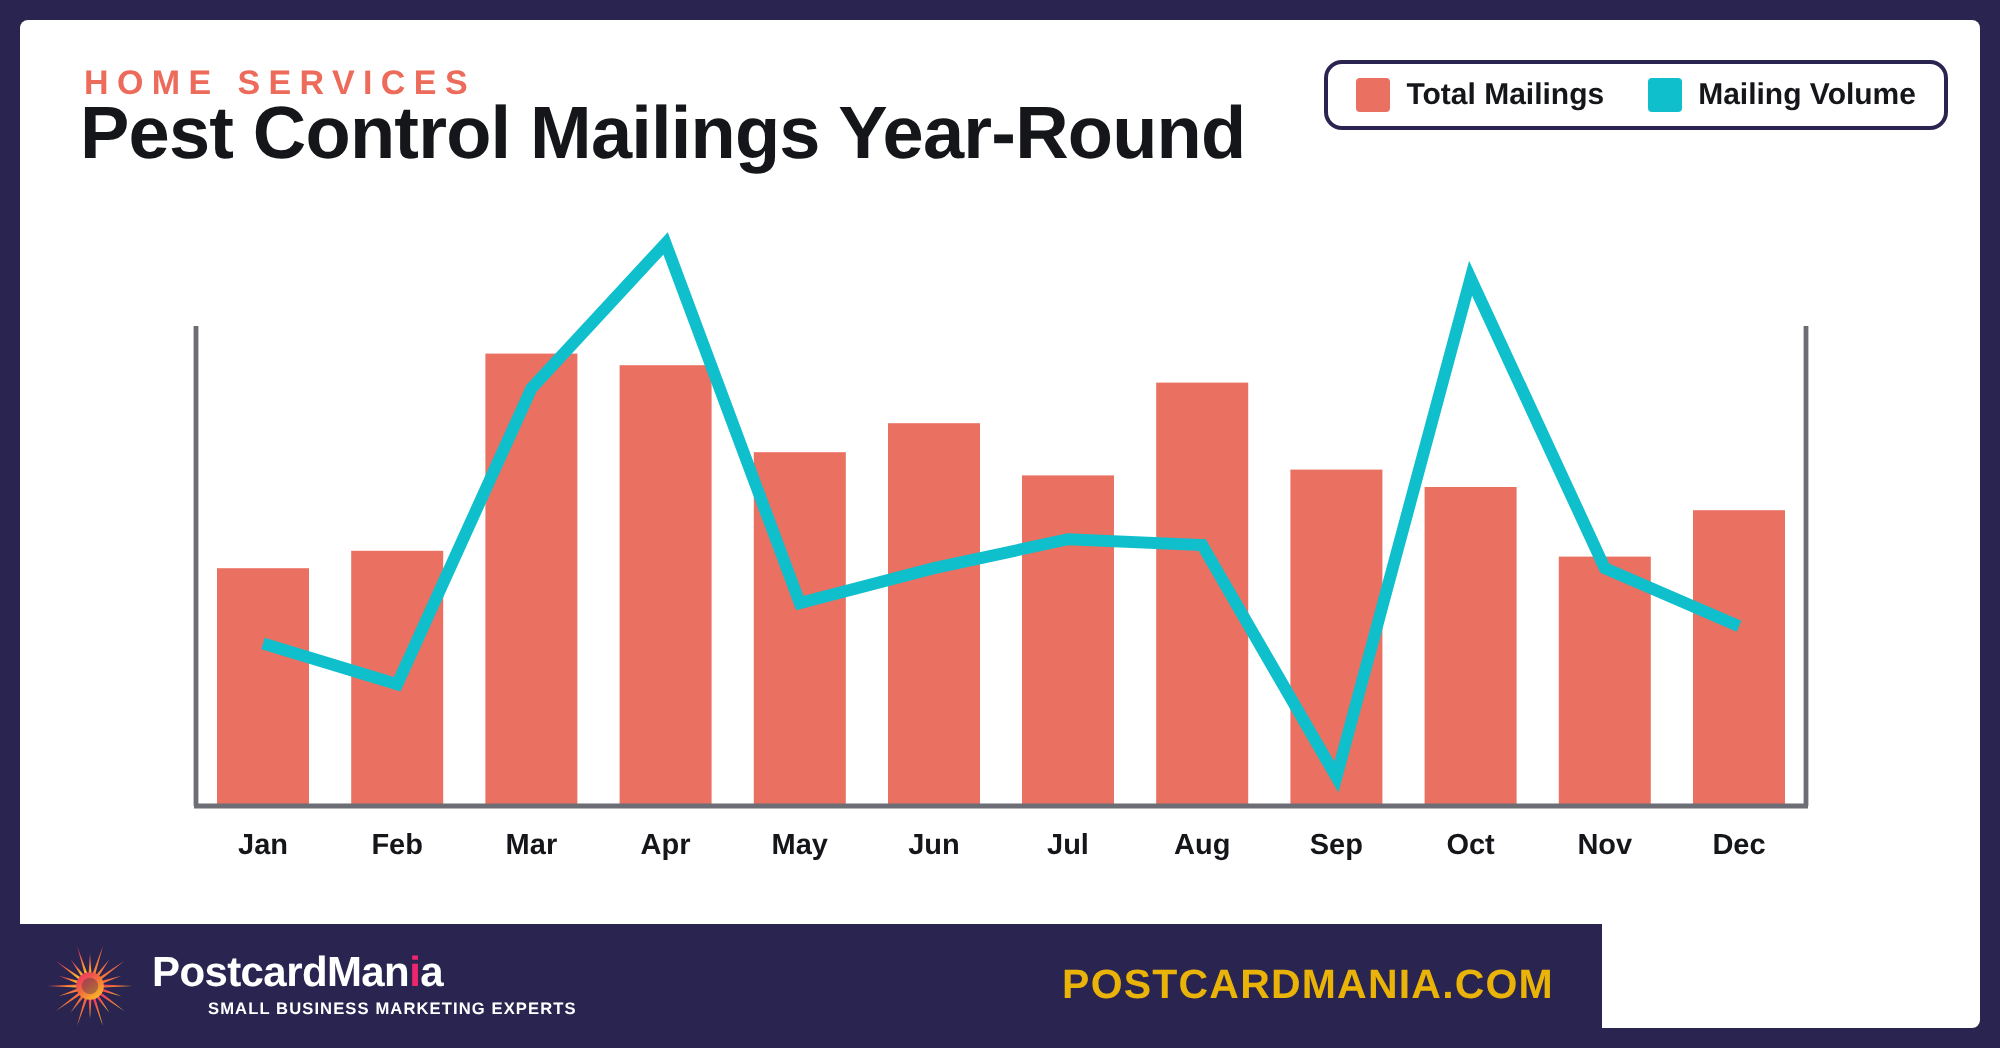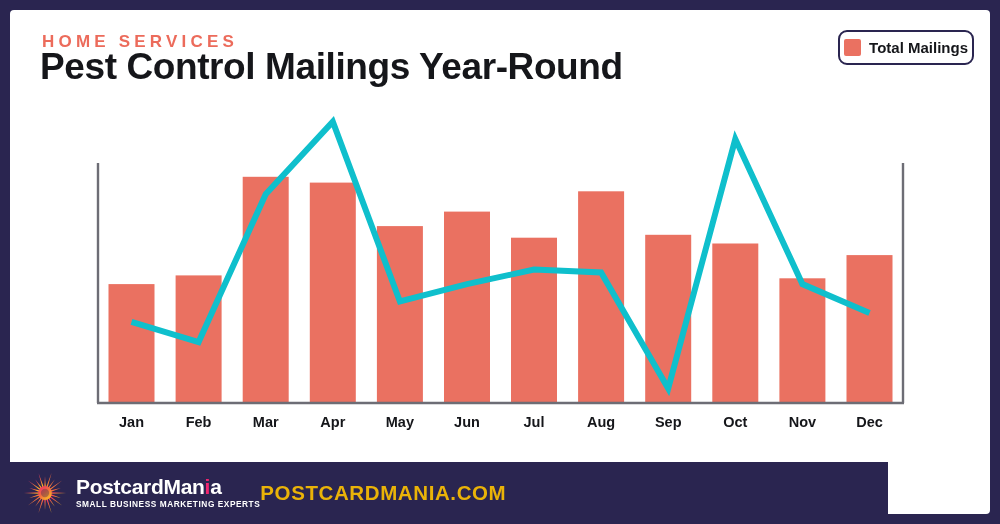--- a/index.html
+++ b/index.html
@@ -44,21 +44,21 @@
   
   .legend {
     position: absolute;
     right: 16px; top: 20px;
     display: flex;
     align-items: center;
     gap: 22px;
     background: #ffffff;
     border: 2px solid #2a2550;
     border-radius: 9px;
-    padding: 7px 4px;
+    padding: 7px 14px;
   }
   .legend-item { display: flex; align-items: center; gap: 8px; }
   .legend-swatch { width: 17px; height: 17px; border-radius: 2px; display: inline-block; }
   .legend-label {
     font-size: 15px;
     font-weight: bold;
     color: #15161a;
     white-space: nowrap;
   }
   
@@ -71,43 +71,45 @@
   .xtick {
     font-family: "Liberation Sans", sans-serif;
     font-size: 14.5px;
     font-weight: bold;
     fill: #15161a;
   }
   
   .footer {
     position: absolute;
     left: 0; bottom: 0;
-    width: 888px; height: 62px;
+    width: 801px; height: 62px;
     background: #2a2550;
     display: flex;
     align-items: center;
+    justify-content: space-between;
     padding: 0 24px 0 22px;
   }
   .brand { display: flex; align-items: center; gap: 8px; }
   .brand-text { display: flex; flex-direction: column; justify-content: center; }
   .brand-name {
     font-size: 21px;
     font-weight: bold;
     color: #ffffff;
     letter-spacing: -0.3px;
     line-height: 1.05;
   }
   .brand-name .dot-i { color: #f0256f; }
   .brand-tag {
     font-size: 8.3px;
     font-weight: bold;
     letter-spacing: 0.55px;
     color: #ffffff;
     line-height: 1.3;
     margin-top: 1px;
+    margin-left: 28px;
   }
   .footer-url {
     font-size: 20.5px;
     font-weight: bold;
     letter-spacing: 0.6px;
     color: #eab308;
   }
 </style>
 </head>
 <body>
@@ -115,20 +117,24 @@
 <div id="root">
   <div class="card">
 
     <div class="eyebrow">HOME SERVICES</div>
     <div class="title">Pest Control Mailings Year-Round</div>
 
     <div class="legend">
       <div class="legend-item">
         <span class="legend-swatch" id="sw0" style="background: rgb(234, 113, 97);"></span>
         <span class="legend-label">Total Mailings</span>
+      </div>
+      <div class="legend-item">
+        <span class="legend-swatch" id="sw1" style="background: rgb(15, 191, 204);"></span>
+        <span class="legend-label">Mailing Volume</span>
       </div>
     </div>
 
     <div class="plot">
       <svg id="chart-svg" width="980" height="504" viewBox="0 0 980 504">
           <g>
             <rect x="98.5" y="274.1" width="46" height="118.9" fill="#ea7161"></rect>
             <rect x="165.6" y="265.4" width="46" height="127.6" fill="#ea7161"></rect>
             <rect x="232.7" y="166.8" width="46" height="226.2" fill="#ea7161"></rect>
             <rect x="299.8" y="172.6" width="46" height="220.4" fill="#ea7161"></rect>

